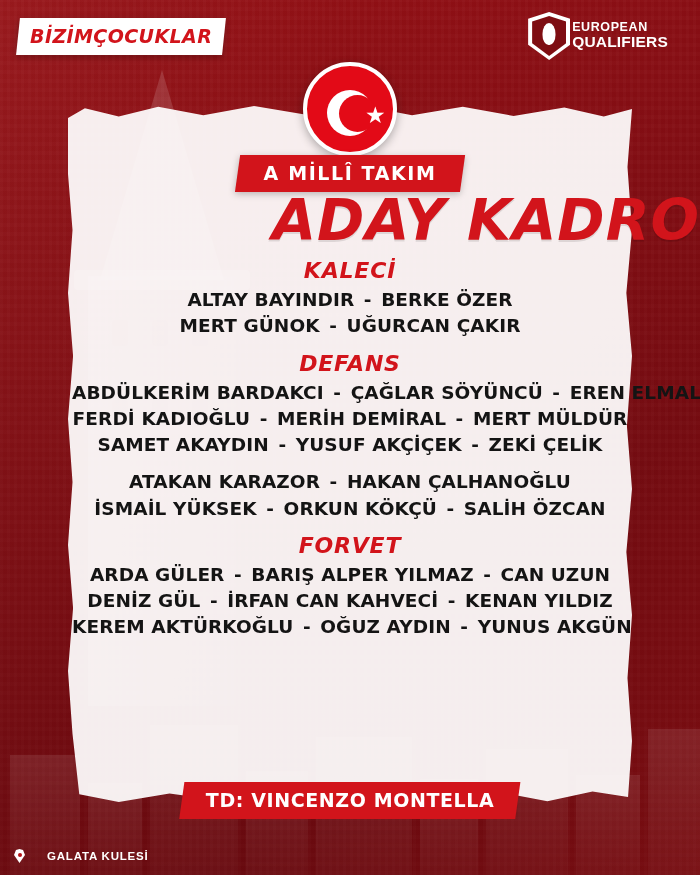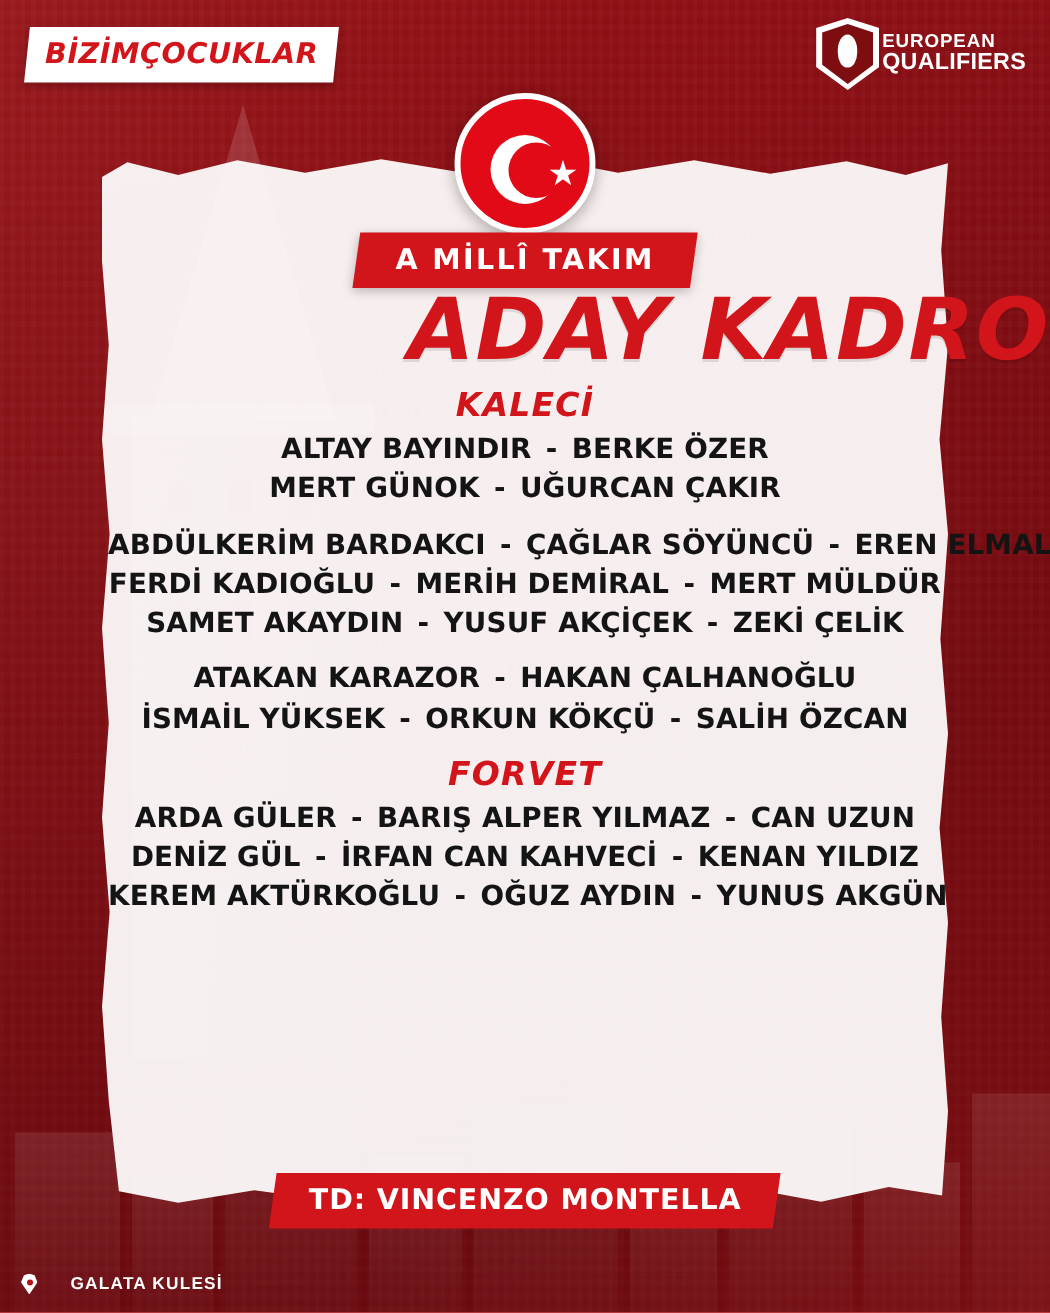--- a/index.html
+++ b/index.html
@@ -100,21 +100,21 @@
     transform: skewX(6deg);
     color: #d2141b;
     font-weight: 800;
     font-style: italic;
     font-size: 19px;
     letter-spacing: .4px;
     font-family: "DejaVu Sans", sans-serif;
   }
   
   .eq {
-    position: absolute; right: 16px; top: 12px;
+    position: absolute; right: 32px; top: 12px;
     display: flex; align-items: center; gap: 2px;
     color: #fff;
   }
   .eq .badge {
     width: 42px; height: 48px;
     background: #fff;
     -webkit-clip-path: polygon(50% 0%, 100% 14%, 100% 68%, 50% 100%, 0% 68%, 0% 14%);
     clip-path: polygon(50% 0%, 100% 14%, 100% 68%, 50% 100%, 0% 68%, 0% 14%);
     position: relative;
     display: flex; align-items: center; justify-content: center;
@@ -313,20 +313,21 @@
 
   <div class="headline">ADAY KADRO</div>
 
   <div class="sections">
       <div class="section">
         <h2>KALECİ</h2>
         <div class="row"><span>ALTAY BAYINDIR</span><span class="sep"> - </span><span>BERKE ÖZER</span></div>
         <div class="row"><span>MERT GÜNOK</span><span class="sep"> - </span><span>UĞURCAN ÇAKIR</span></div>
       </div>
       <div class="section">
+        <h2>DEFANS</h2>
         <div class="row"><span>ABDÜLKERİM BARDAKCI</span><span class="sep"> - </span><span>ÇAĞLAR SÖYÜNCÜ</span><span class="sep"> - </span><span>EREN ELMALI</span></div>
         <div class="row"><span>FERDİ KADIOĞLU</span><span class="sep"> - </span><span>MERİH DEMİRAL</span><span class="sep"> - </span><span>MERT MÜLDÜR</span></div>
         <div class="row"><span>SAMET AKAYDIN</span><span class="sep"> - </span><span>YUSUF AKÇİÇEK</span><span class="sep"> - </span><span>ZEKİ ÇELİK</span></div>
       </div>
       <div class="section">
         <div class="row"><span>ATAKAN KARAZOR</span><span class="sep"> - </span><span>HAKAN ÇALHANOĞLU</span></div>
         <div class="row"><span>İSMAİL YÜKSEK</span><span class="sep"> - </span><span>ORKUN KÖKÇÜ</span><span class="sep"> - </span><span>SALİH ÖZCAN</span></div>
       </div>
       <div class="section">
         <h2>FORVET</h2>

